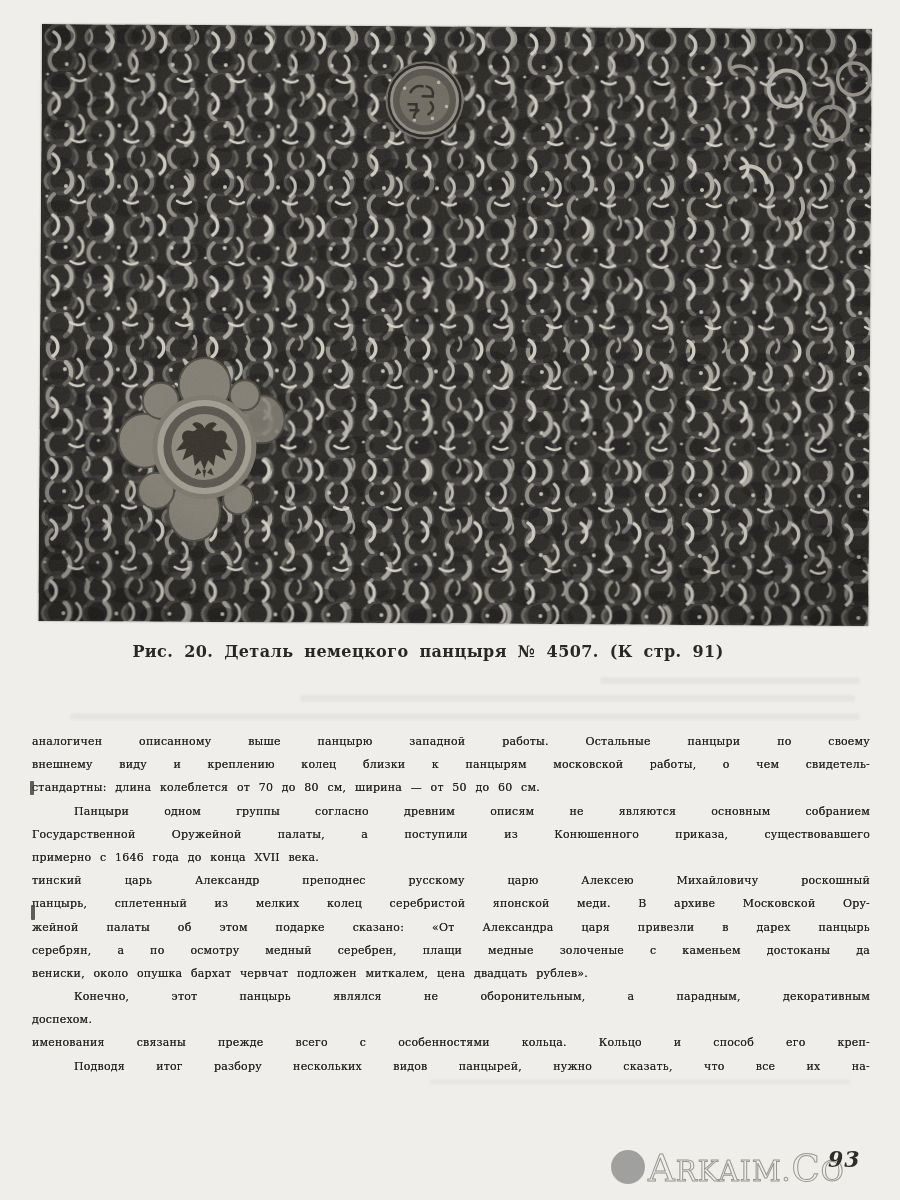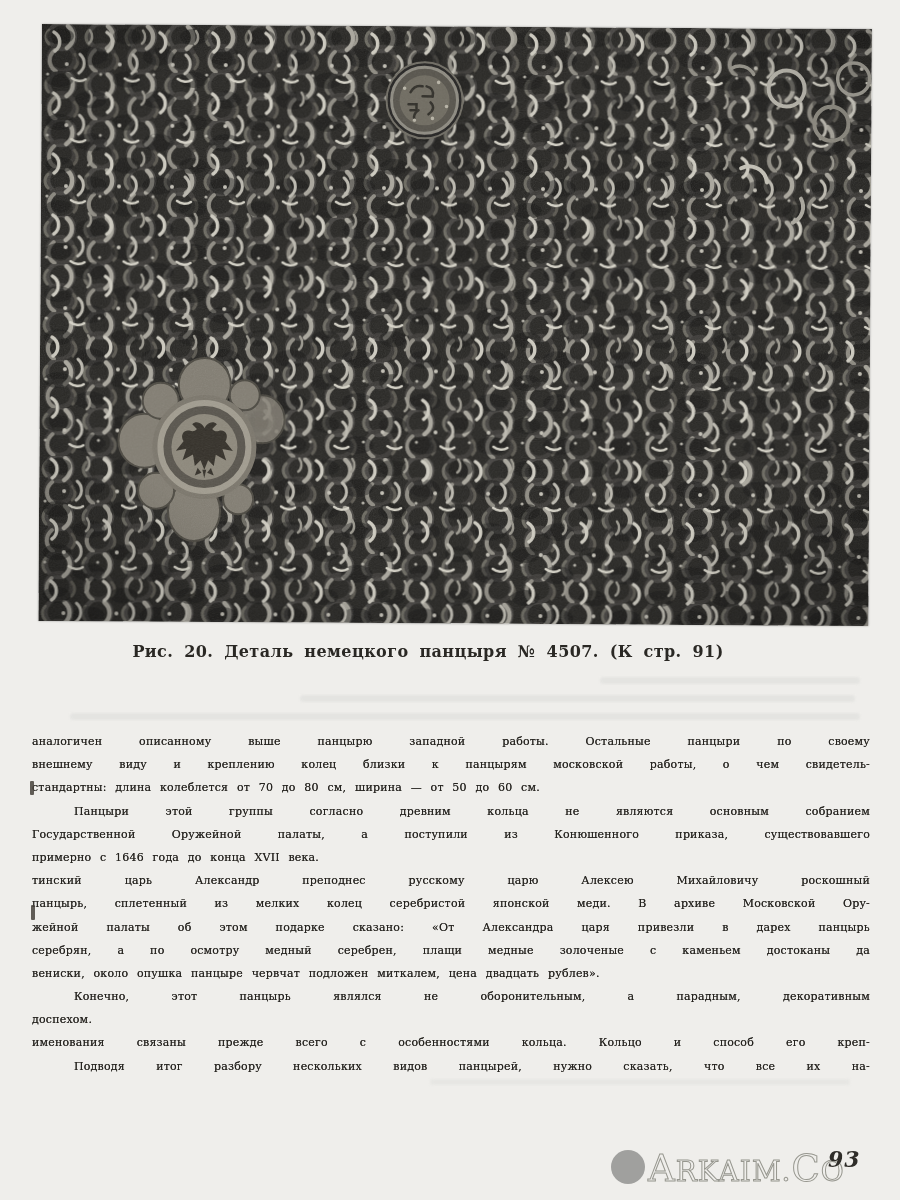--- a/index.html
+++ b/index.html
@@ -163,28 +163,28 @@
 
   <div class="ghost" style="left:600px;top:677px;width:260px;height:7px;"></div>
   <div class="ghost" style="left:300px;top:695px;width:555px;height:7px;"></div>
   <div class="ghost" style="left:70px;top:713px;width:790px;height:7px;"></div>
   <div class="ghost" style="left:430px;top:1079px;width:420px;height:6px;opacity:.6;"></div>
 
   <div class="body-text" id="bodyText">
       <div class="line">аналогичен описанному выше панцырю западной работы. Остальные панцыри по своему</div>
       <div class="line">внешнему виду и креплению колец близки к панцырям московской работы, о чем свидетель-</div>
       <div class="line last">стандартны: длина колеблется от 70 до 80 см, ширина — от 50 до 60 см.</div>
-      <div class="line first">Панцыри этой группы согласно древним кольца не являются основным собранием</div>
+      <div class="line first">Панцыри одном группы согласно древним описям не являются основным собранием</div>
       <div class="line">Государственной Оружейной палаты, а поступили из Конюшенного приказа, существовавшего</div>
       <div class="line last">примерно с 1646 года до конца XVII века.</div>
       <div class="line">тинский царь Александр преподнес русскому царю Алексею Михайловичу роскошный</div>
       <div class="line">панцырь, сплетенный из мелких колец серебристой японской меди. В архиве Московской Ору-</div>
       <div class="line">жейной палаты об этом подарке сказано: «От Александра царя привезли в дарех панцырь</div>
       <div class="line">серебрян, а по осмотру медный серебрен, плащи медные золоченые с каменьем достоканы да</div>
-      <div class="line last">вениски, около опушка панцыре червчат подложен миткалем, цена двадцать рублев».</div>
+      <div class="line last">вениски, около опушка бархат червчат подложен миткалем, цена двадцать рублев».</div>
       <div class="line first">Конечно, этот панцырь являлся не оборонительным, а парадным, декоративным</div>
       <div class="line last">доспехом.</div>
       <div class="line">именования связаны прежде всего с особенностями кольца. Кольцо и способ его креп-</div>
       <div class="line first">Подводя итог разбору нескольких видов панцырей, нужно сказать, что все их на-</div>
     </div>
 
   <div class="speck" style="left:30px;top:781px;width:4px;height:14px;"></div>
   <div class="speck" style="left:31px;top:905px;width:4px;height:15px;"></div>
 
   <div class="watermark">

